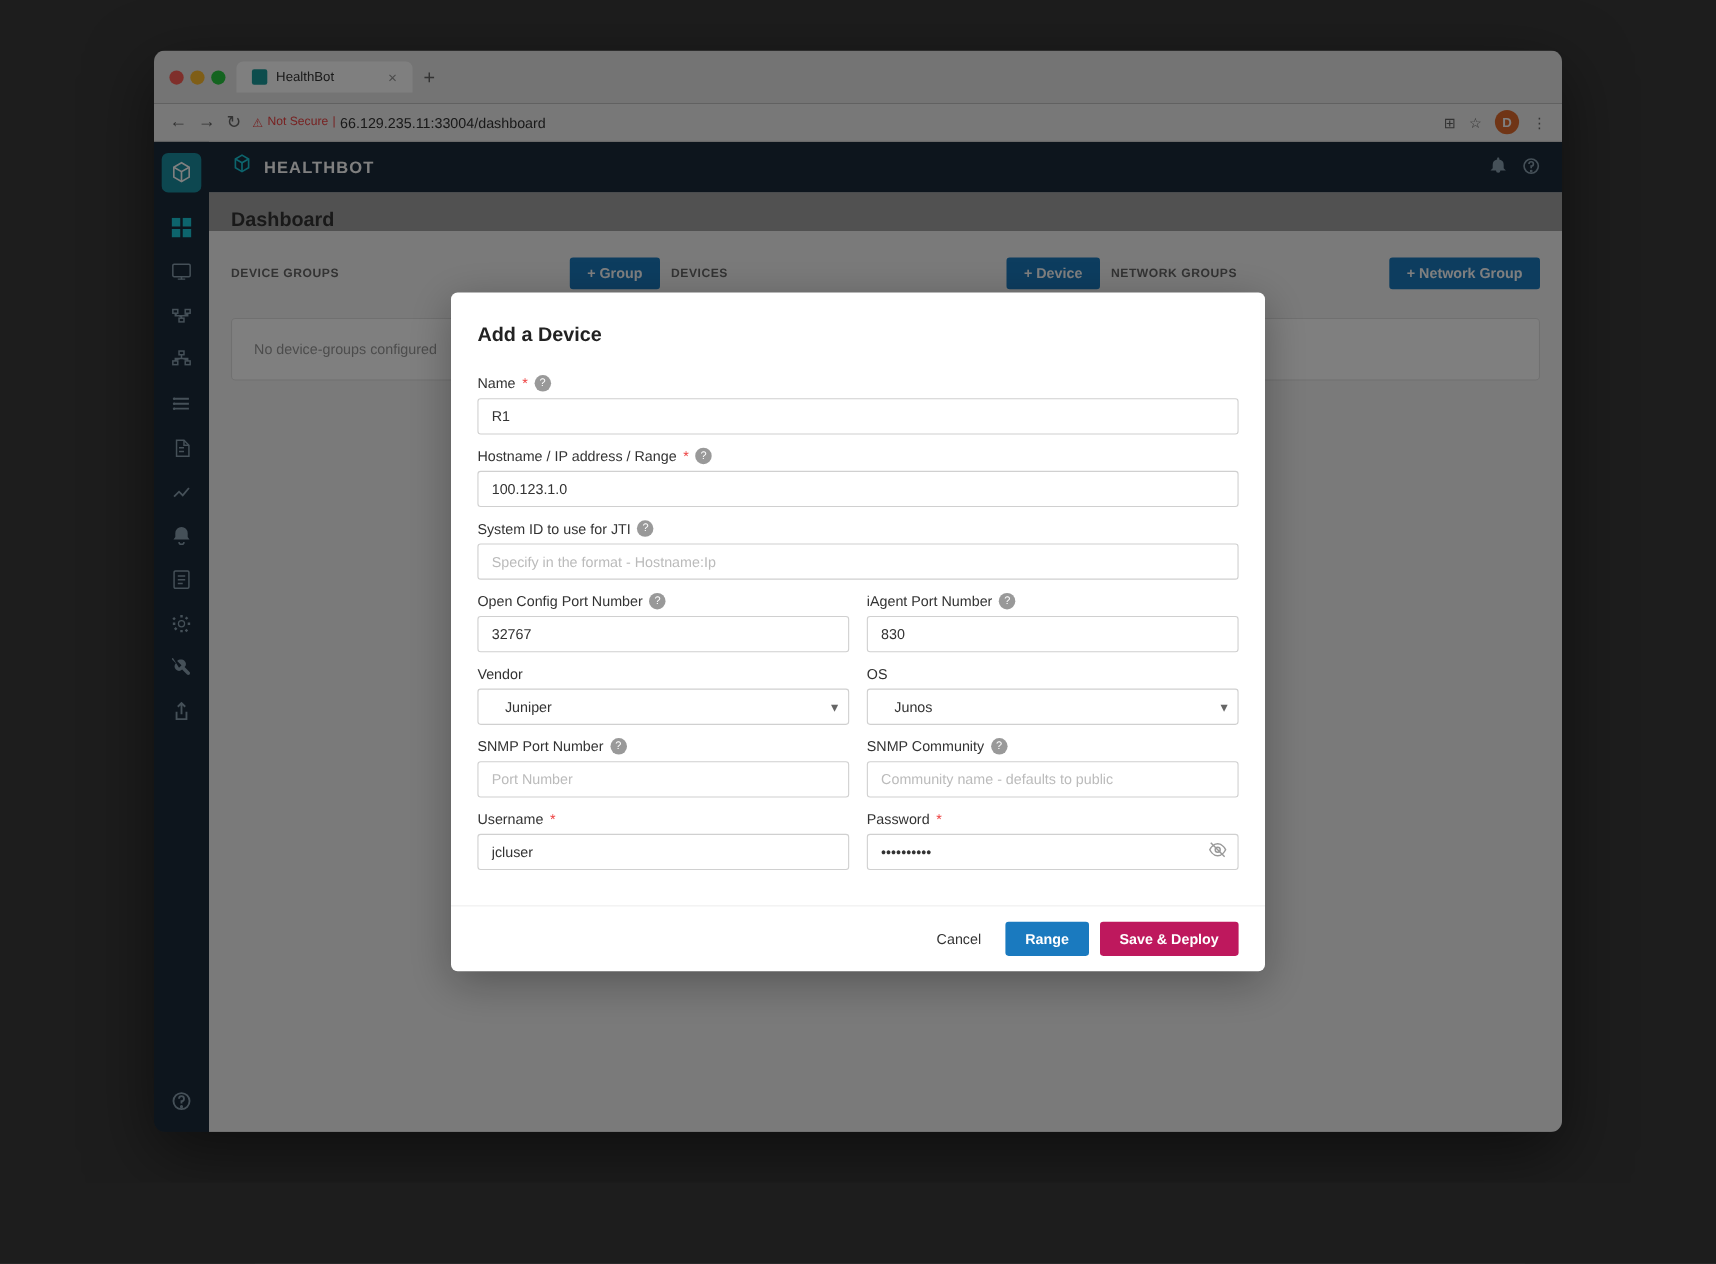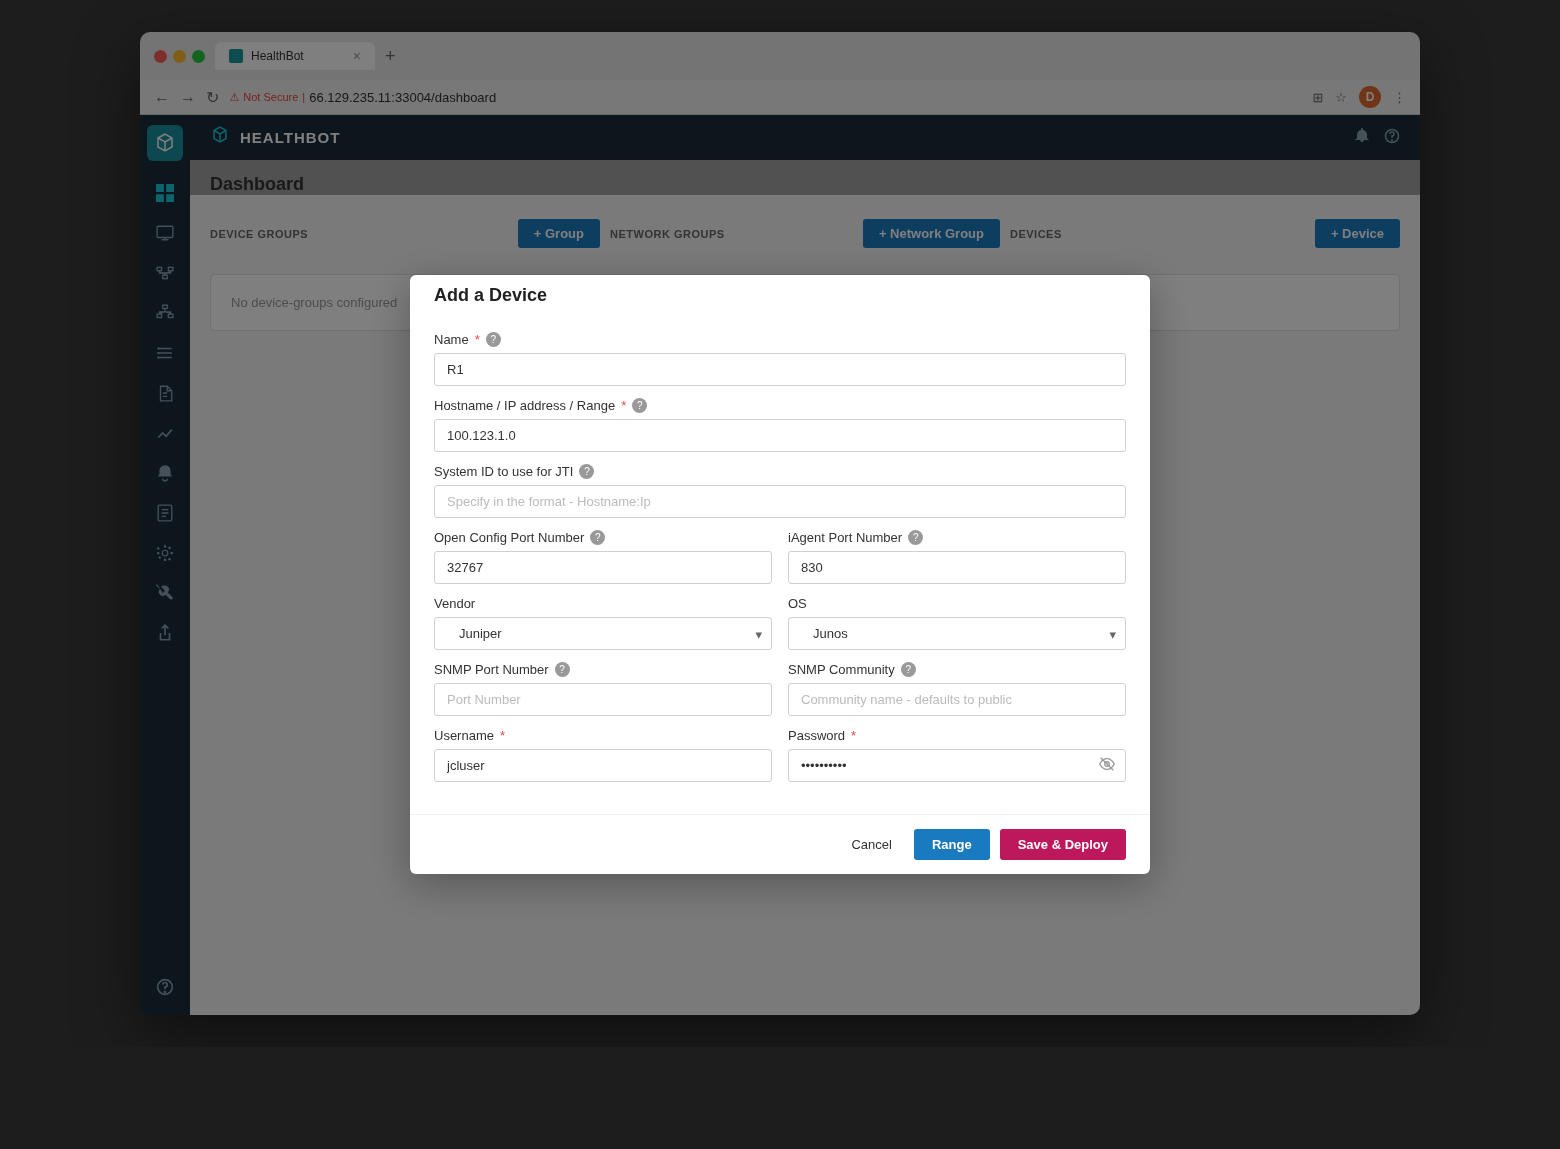--- a/index.html
+++ b/index.html
@@ -1,21 +1,21 @@
 <!DOCTYPE html>
 <html><head>
   <meta charset="utf-8">
   <style>
     * { box-sizing: border-box; margin: 0; padding: 0; }
     body { background: #3a3a3a; font-family: -apple-system, BlinkMacSystemFont, 'Segoe UI', sans-serif; font-size: 13px; }
 
     
     .browser-window {
       width: 1280px;
-      margin: 32px auto;
+      margin: 46px auto;
       border-radius: 10px;
       overflow: hidden;
       box-shadow: 0 20px 60px rgba(0,0,0,0.5);
     }
     .browser-titlebar {
       background: #e8e8e8;
       padding: 10px 14px;
       display: flex;
       align-items: center;
       gap: 10px;
@@ -153,21 +153,21 @@
     }
     .modal {
       background: white;
       border-radius: 6px;
       width: 740px;
       max-height: 90vh;
       overflow-y: auto;
       box-shadow: 0 10px 40px rgba(0,0,0,0.3);
     }
     .modal-header {
-      padding: 10px 24px 16px;
+      padding: 28px 24px 16px;
       font-size: 18px;
       font-weight: 600;
       color: #222;
       border-bottom: none;
     }
     .modal-body { padding: 10px 24px 20px; }
     .form-group { margin-bottom: 12px; }
     .form-label {
       display: flex;
       align-items: center;
@@ -446,26 +446,26 @@
       <div class="page-header">
         <div class="page-title">Dashboard</div>
       </div>
 
       <div class="three-col-header">
         <div class="col-section">
           <span class="section-label">DEVICE GROUPS</span>
           <button class="section-btn btn-blue">+ Group</button>
         </div>
         <div class="col-section">
+          <span class="section-label">DEVICES</span>
+          <button class="section-btn btn-blue">+ Device</button>
+        </div>
+        <div class="col-section">
           <span class="section-label">NETWORK GROUPS</span>
           <button class="section-btn btn-blue">+ Network Group</button>
-        </div>
-        <div class="col-section">
-          <span class="section-label">DEVICES</span>
-          <button class="section-btn btn-blue">+ Device</button>
         </div>
       </div>
 
       <div class="content-area">
         <div class="empty-state">No device-groups configured</div>
       </div>
     </div>
   </div>
 </div>
 

